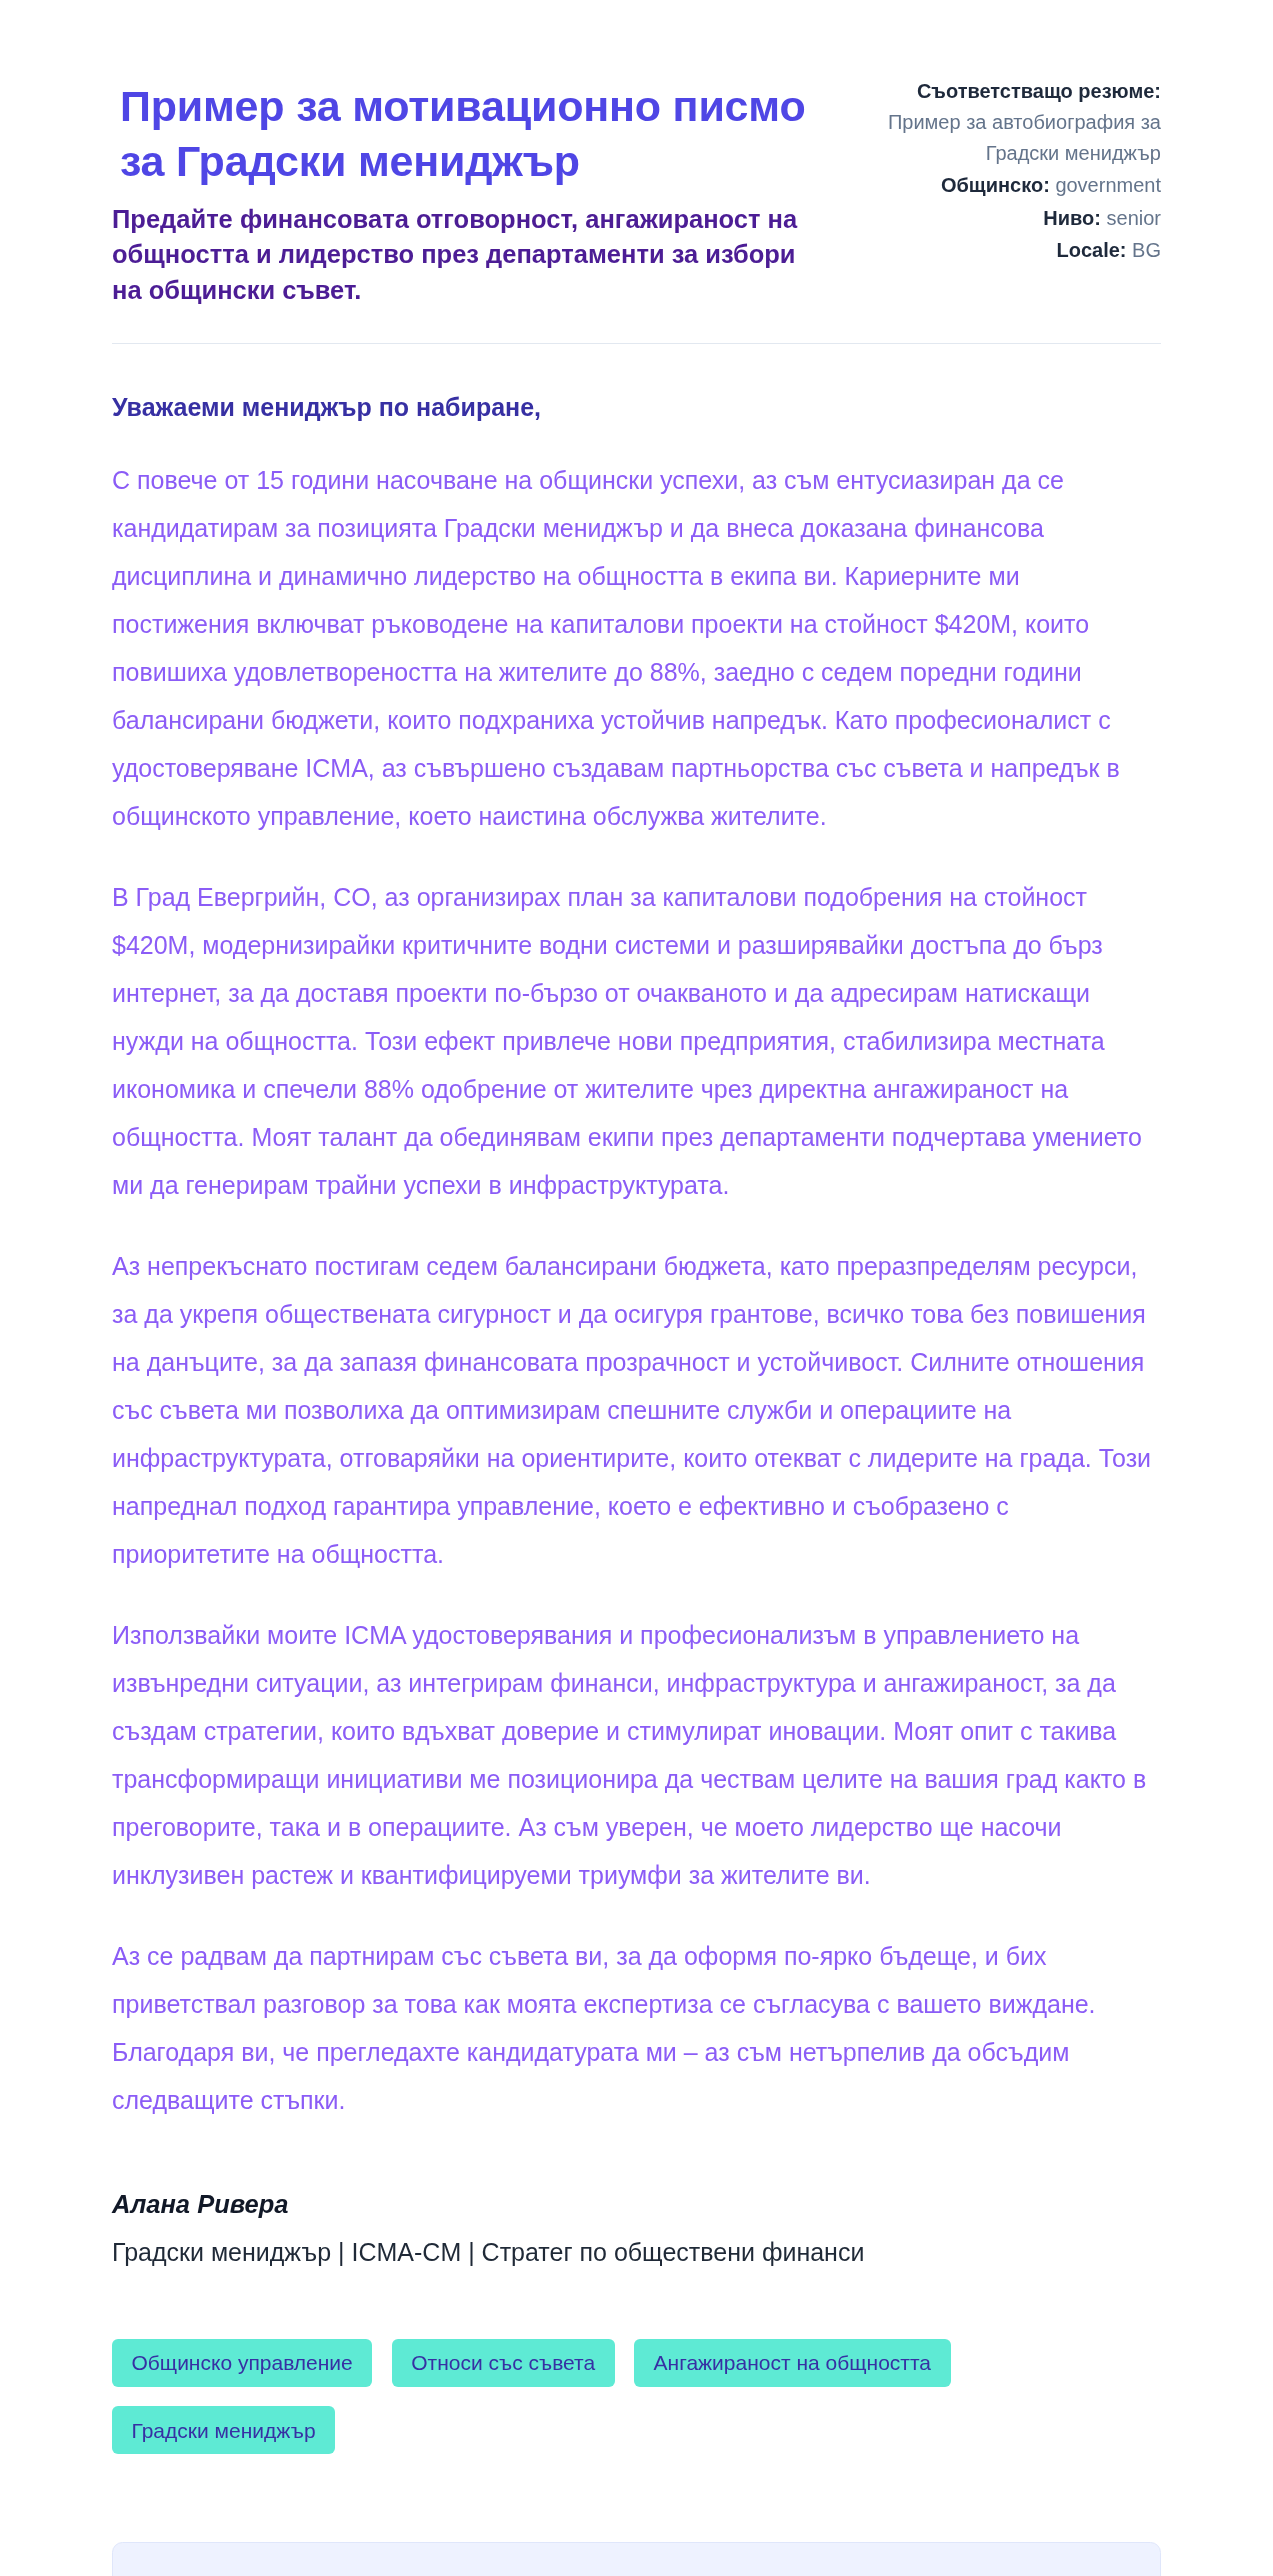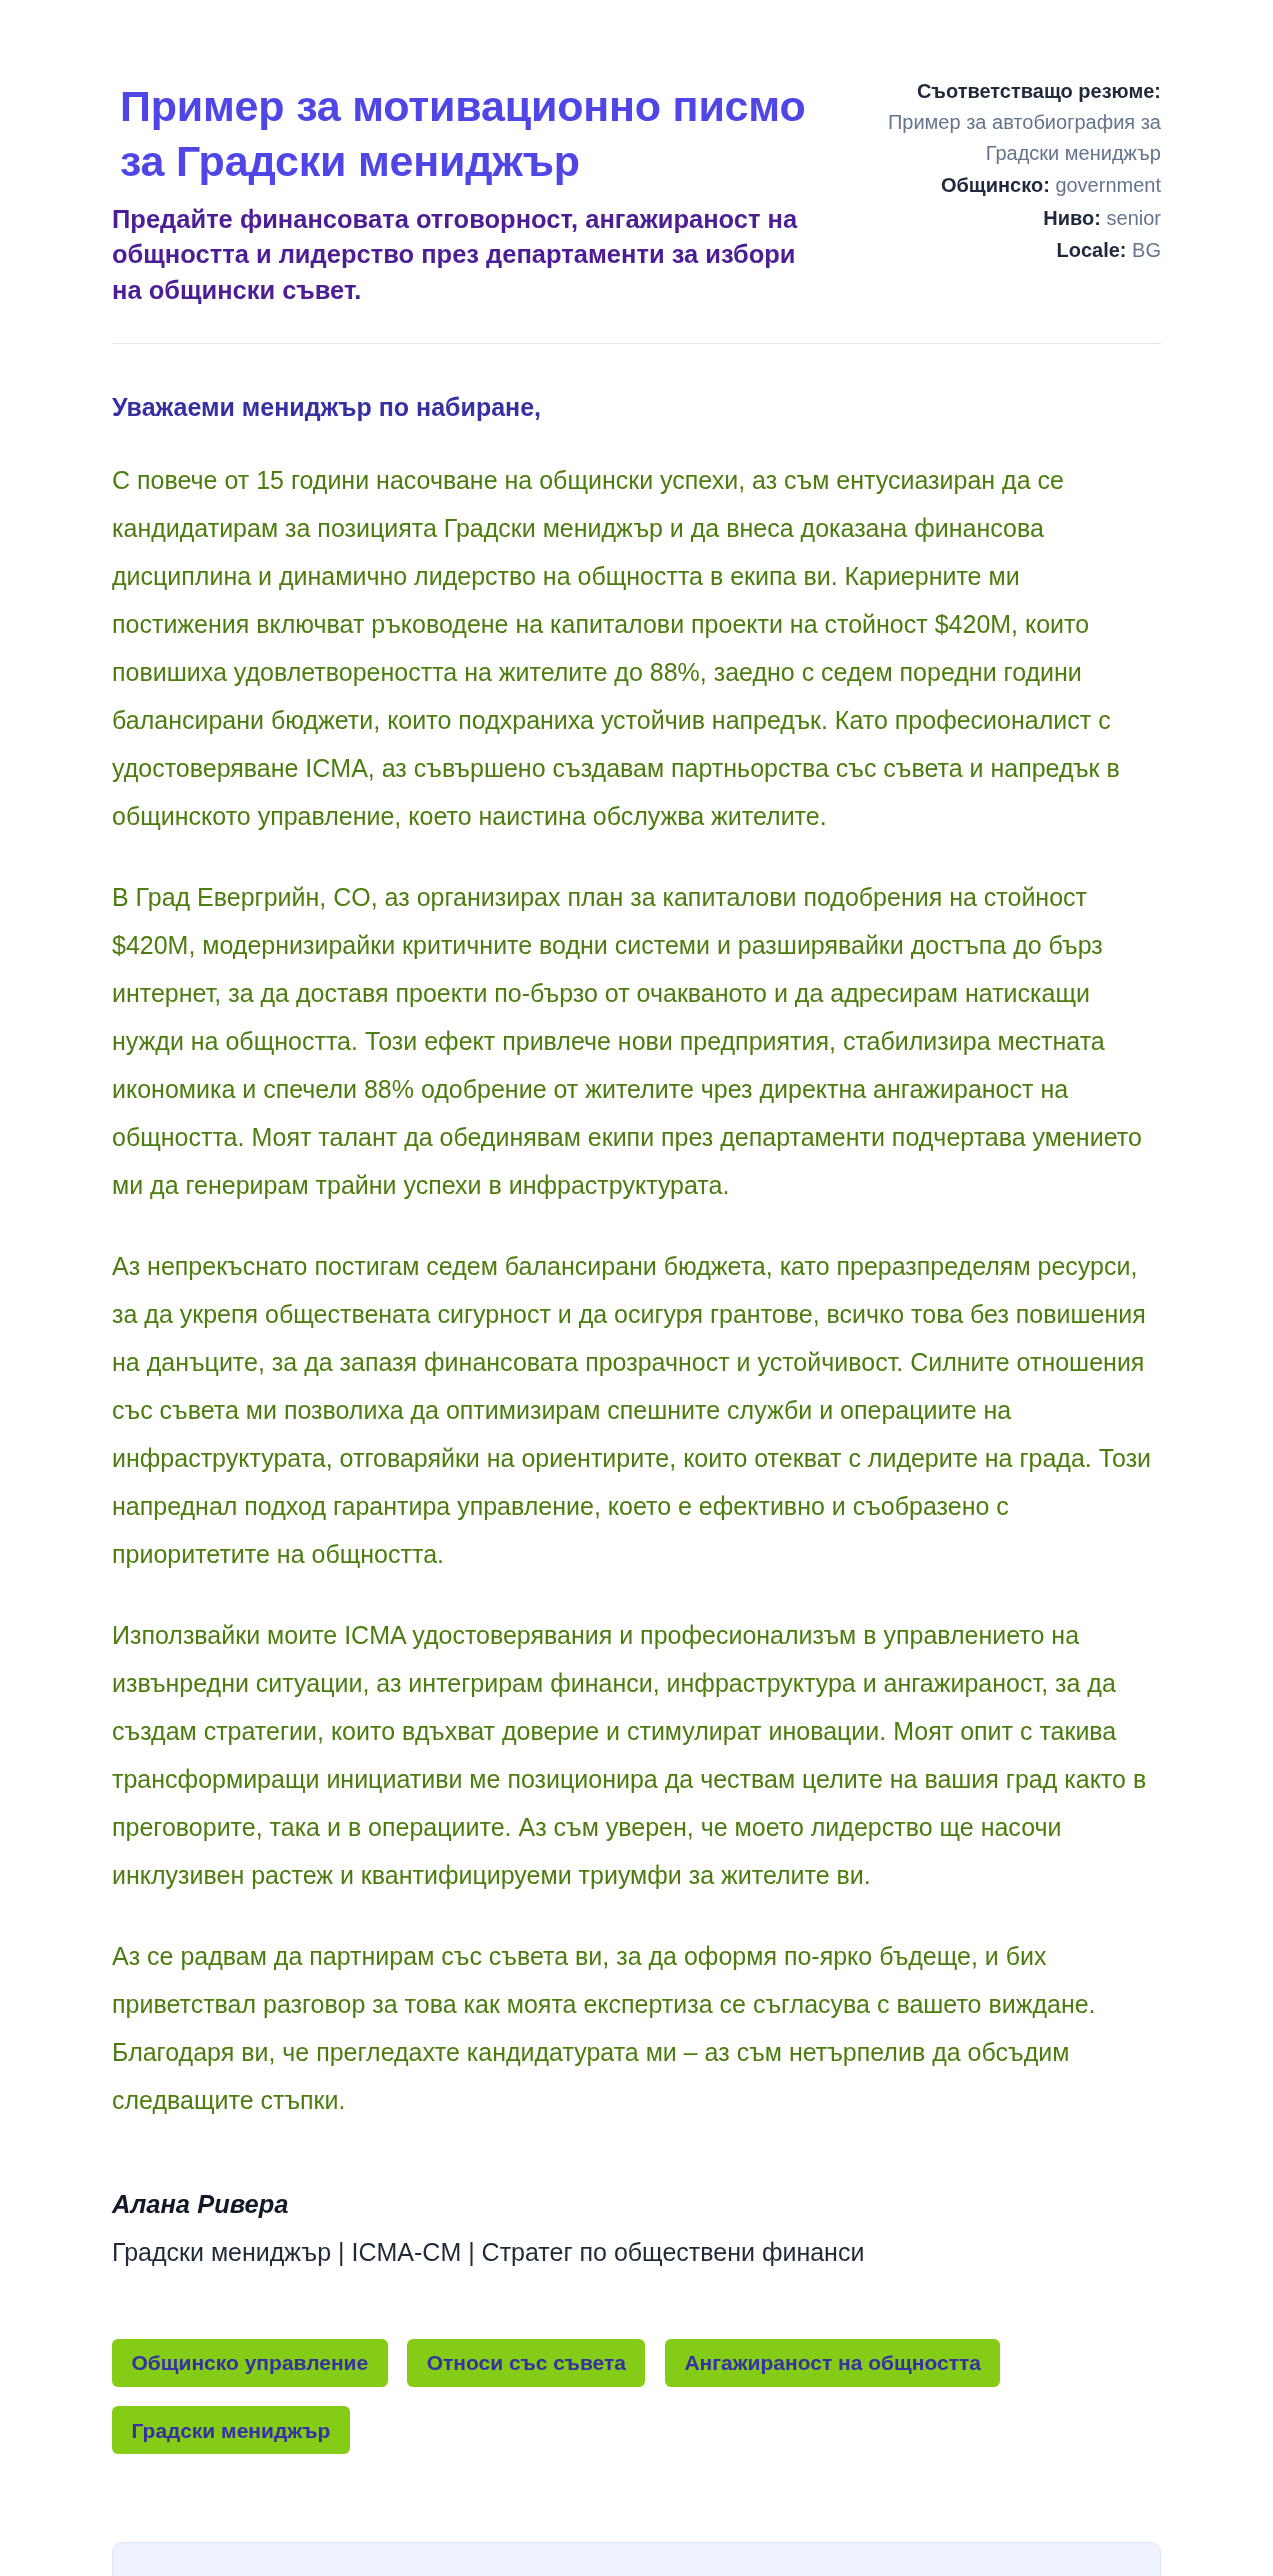--- a/index.html
+++ b/index.html
@@ -57,40 +57,40 @@
   .greeting {
     margin: 0 0 34px 0;
     font-size: 25px;
     font-weight: 700;
     color: #3730a3;
   }
   .para {
     margin: 0 0 33px 0;
     font-size: 25px;
     line-height: 48px;
-    color: #4d7c0f;
+    color: #8b5cf6;
   }
   .signature { margin-top: 66px; }
   .sig-name { margin: 0; font-size: 25.5px; font-weight: 700; color: #111827; font-style: italic; }
   .sig-title { margin: 19.5px 0 0 0; font-size: 25px; color: #1f2937; }
 
   
   .tags {
     margin-top: 72px;
     display: flex;
     flex-wrap: wrap;
     gap: 19.5px;
     max-width: 1048px;
   }
   .chip {
     display: inline-block;
-    background: #84cc16;
+    background: #5eead4;
     color: #3730a3;
     font-size: 21px;
-    font-weight: 700;
+    font-weight: 400;
     line-height: 1.2;
     padding: 11.2px 19.5px;
     border-radius: 6px;
     cursor: pointer;
     white-space: nowrap;
   }
 
   
   .tips {
     margin-top: 88px;

